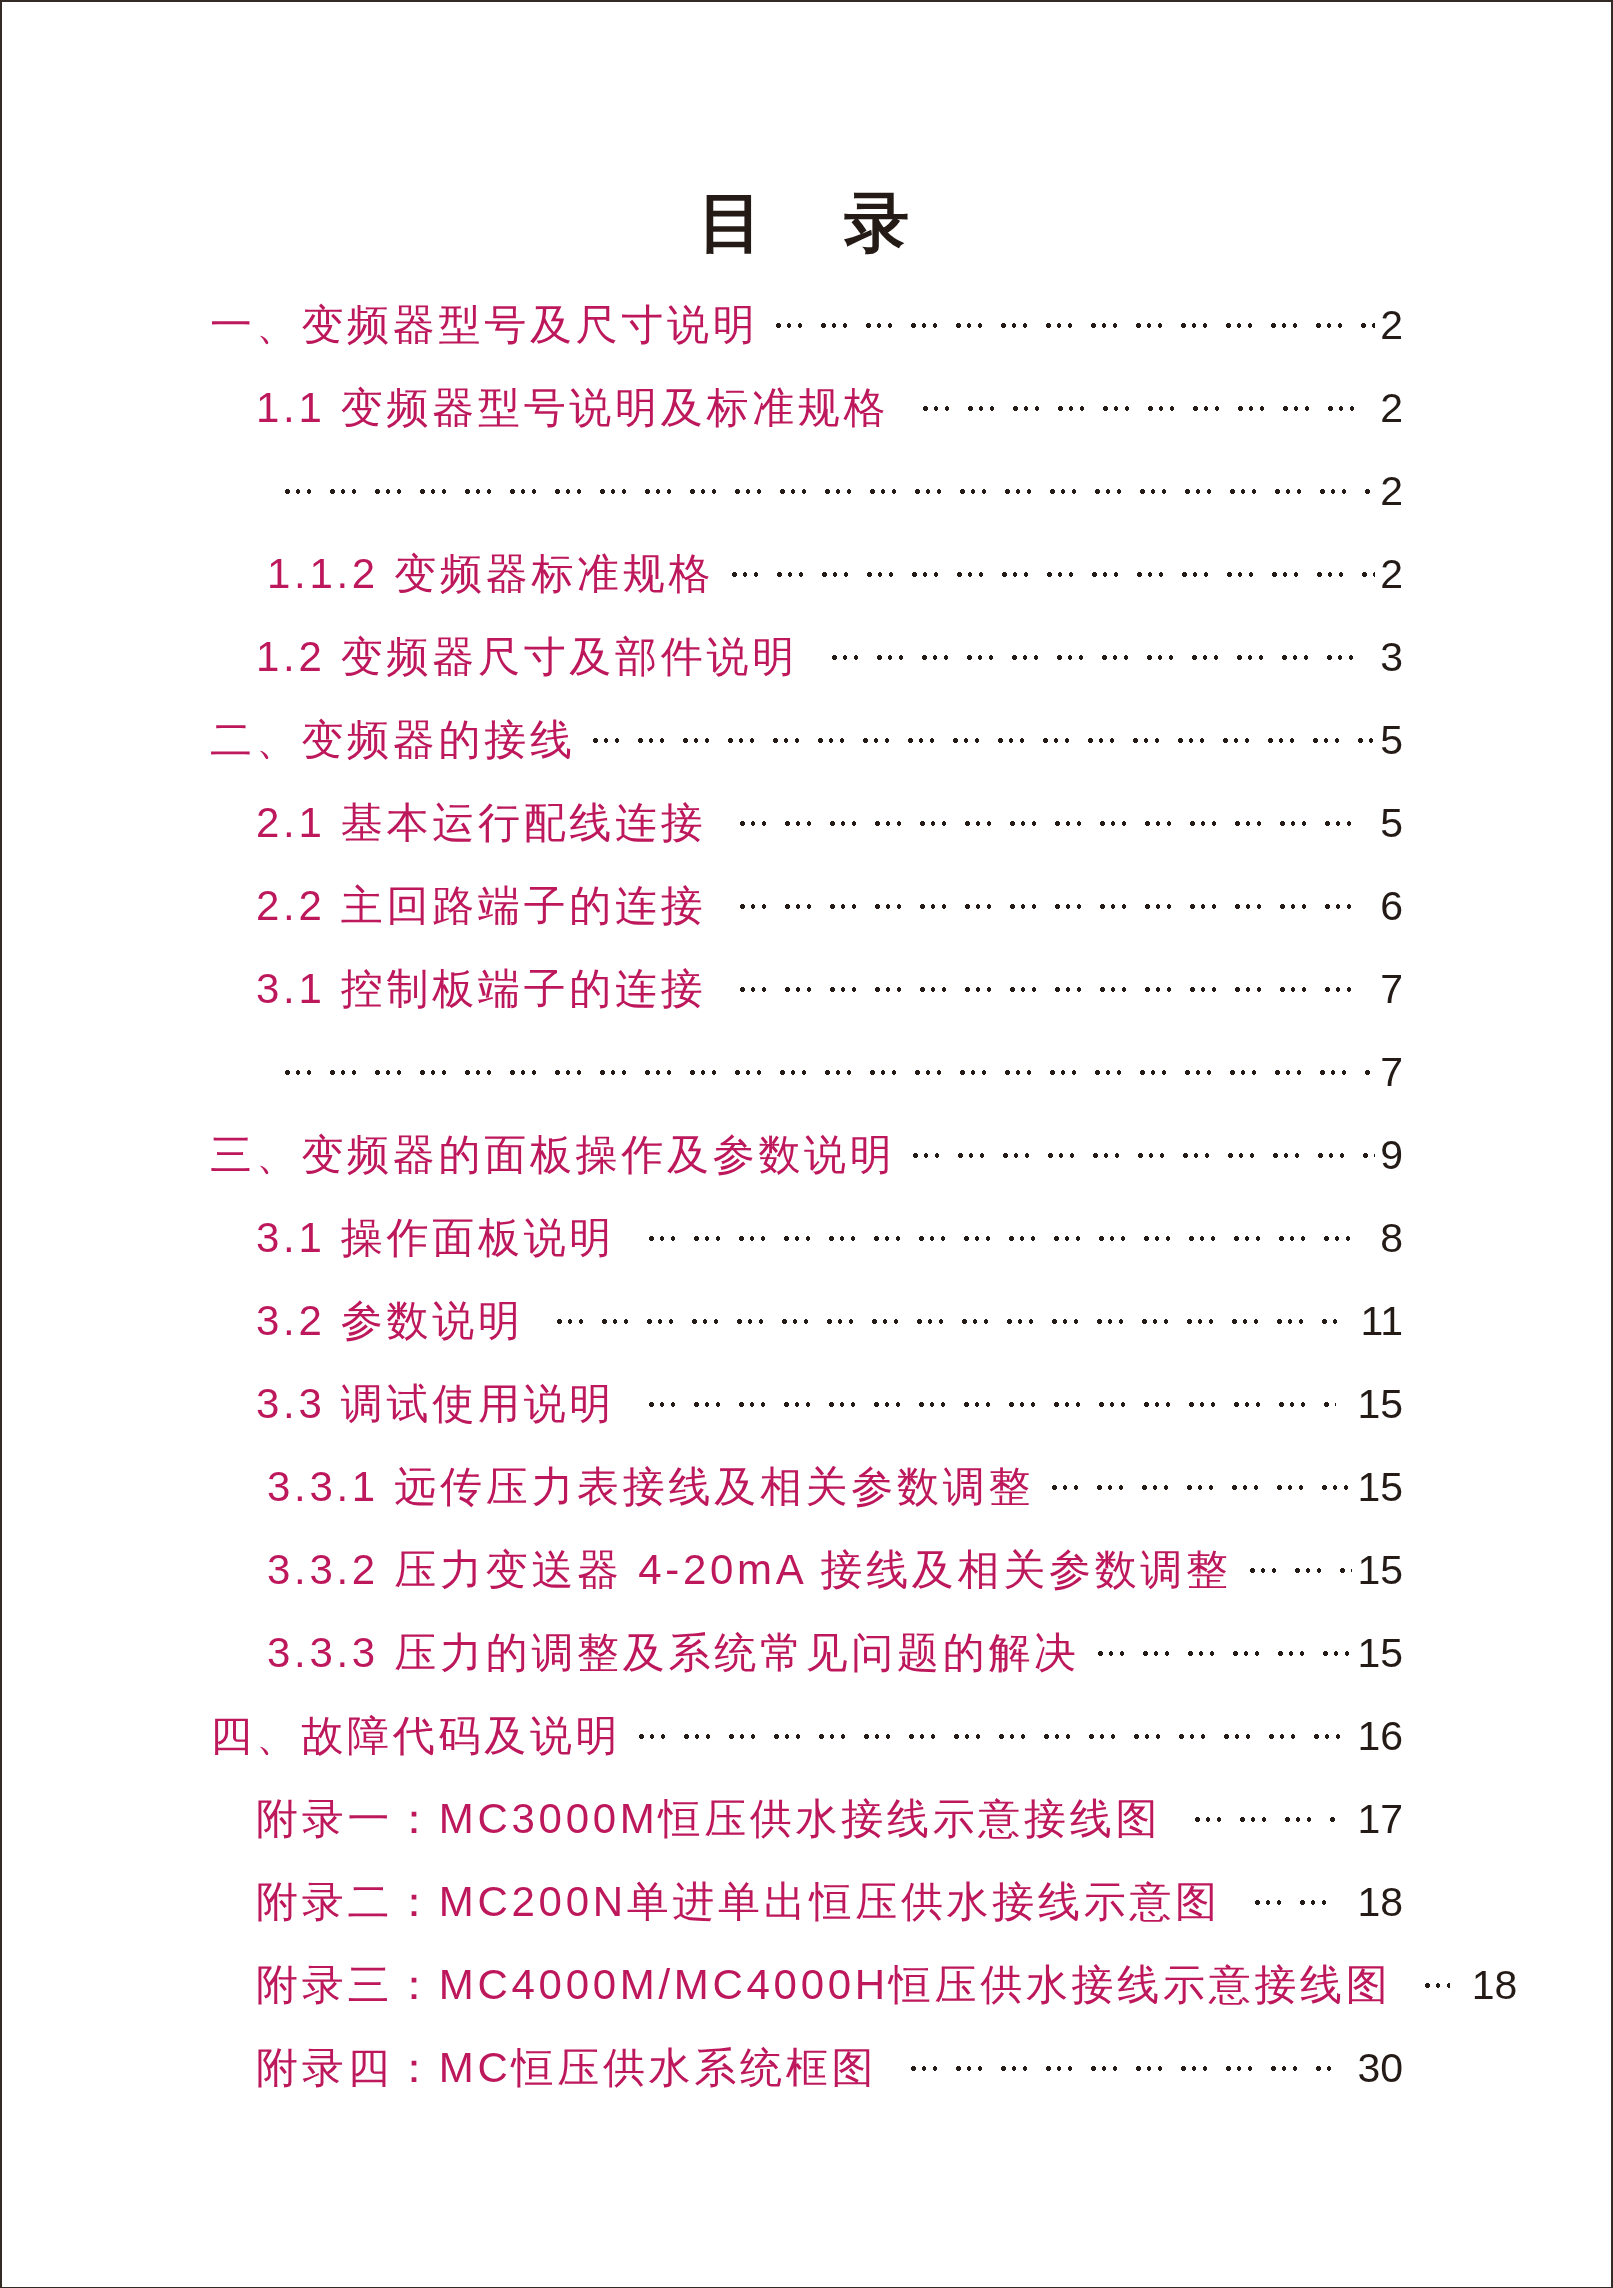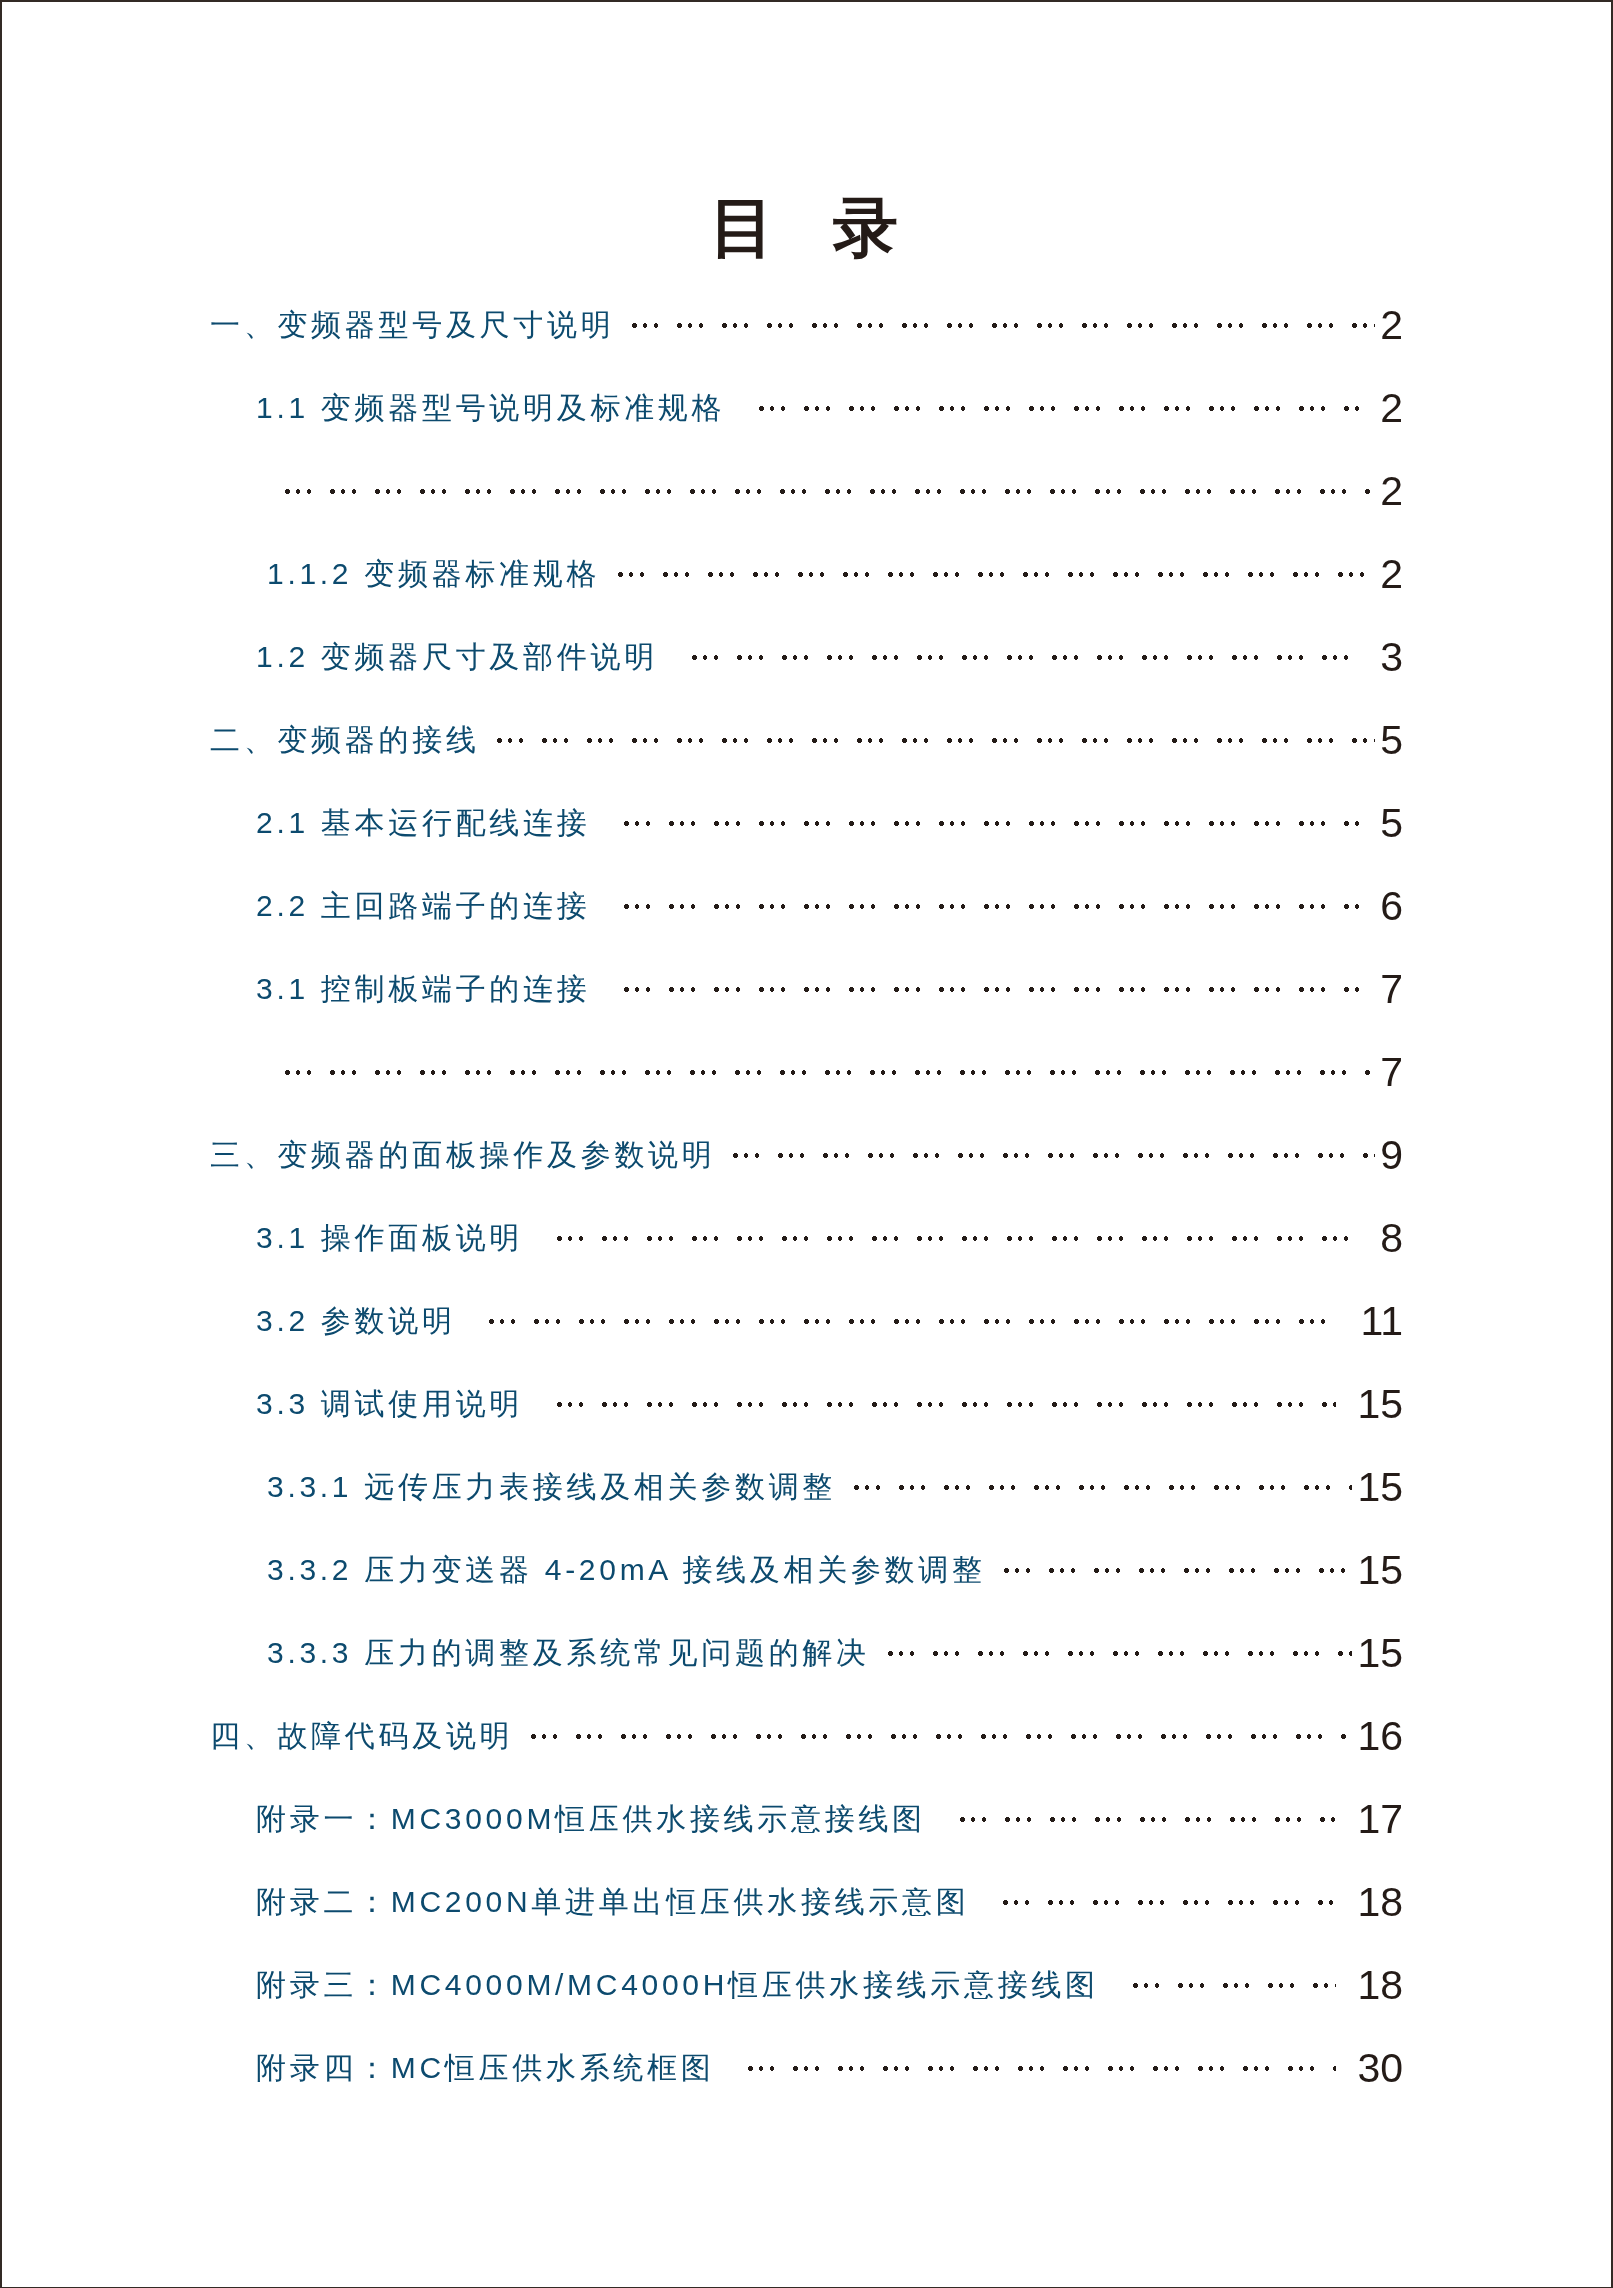--- a/index.html
+++ b/index.html
@@ -17,43 +17,43 @@
     overflow: hidden;
     font-family: "Liberation Sans", "DejaVu Sans", sans-serif;
     color: #241b17;
   }
   .title {
     margin: 0;
     padding-top: 189px;
     height: 74px;
     line-height: 74px;
     text-align: center;
-    font-family: Liberation Serif, serif;
+    font-family: Liberation Mono, monospace;
     font-size: 65px;
     font-weight: 600;
     letter-spacing: 5.5px;
     word-spacing: 31px;
     color: #241b17;
   }
   .toc {
     margin-top: 18.5px;
     padding: 0 208px;
   }
   .toc-row {
     display: flex;
     align-items: center;
     height: 83px;
     white-space: nowrap;
   }
   .toc-row.lv2 { padding-left: 46px; gap: 16px; }
   .toc-row.lv3 { padding-left: 57px; }
   .toc-label {
-    font-size: 30px;
+    font-size: 42px;
     letter-spacing: 3.7px;
-    color: #0c4a6e;
+    color: #be185d;
     flex: 0 0 auto;
   }
   .toc-leader {
     flex: 1 1 auto;
     align-self: stretch;
     margin-left: 14.8px;
     margin-right: 5.5px;
     min-width: 28px;
     background-image:
       radial-gradient(circle 2.5px at 5.5px 50%,  #241b17 99%, transparent 100%),

